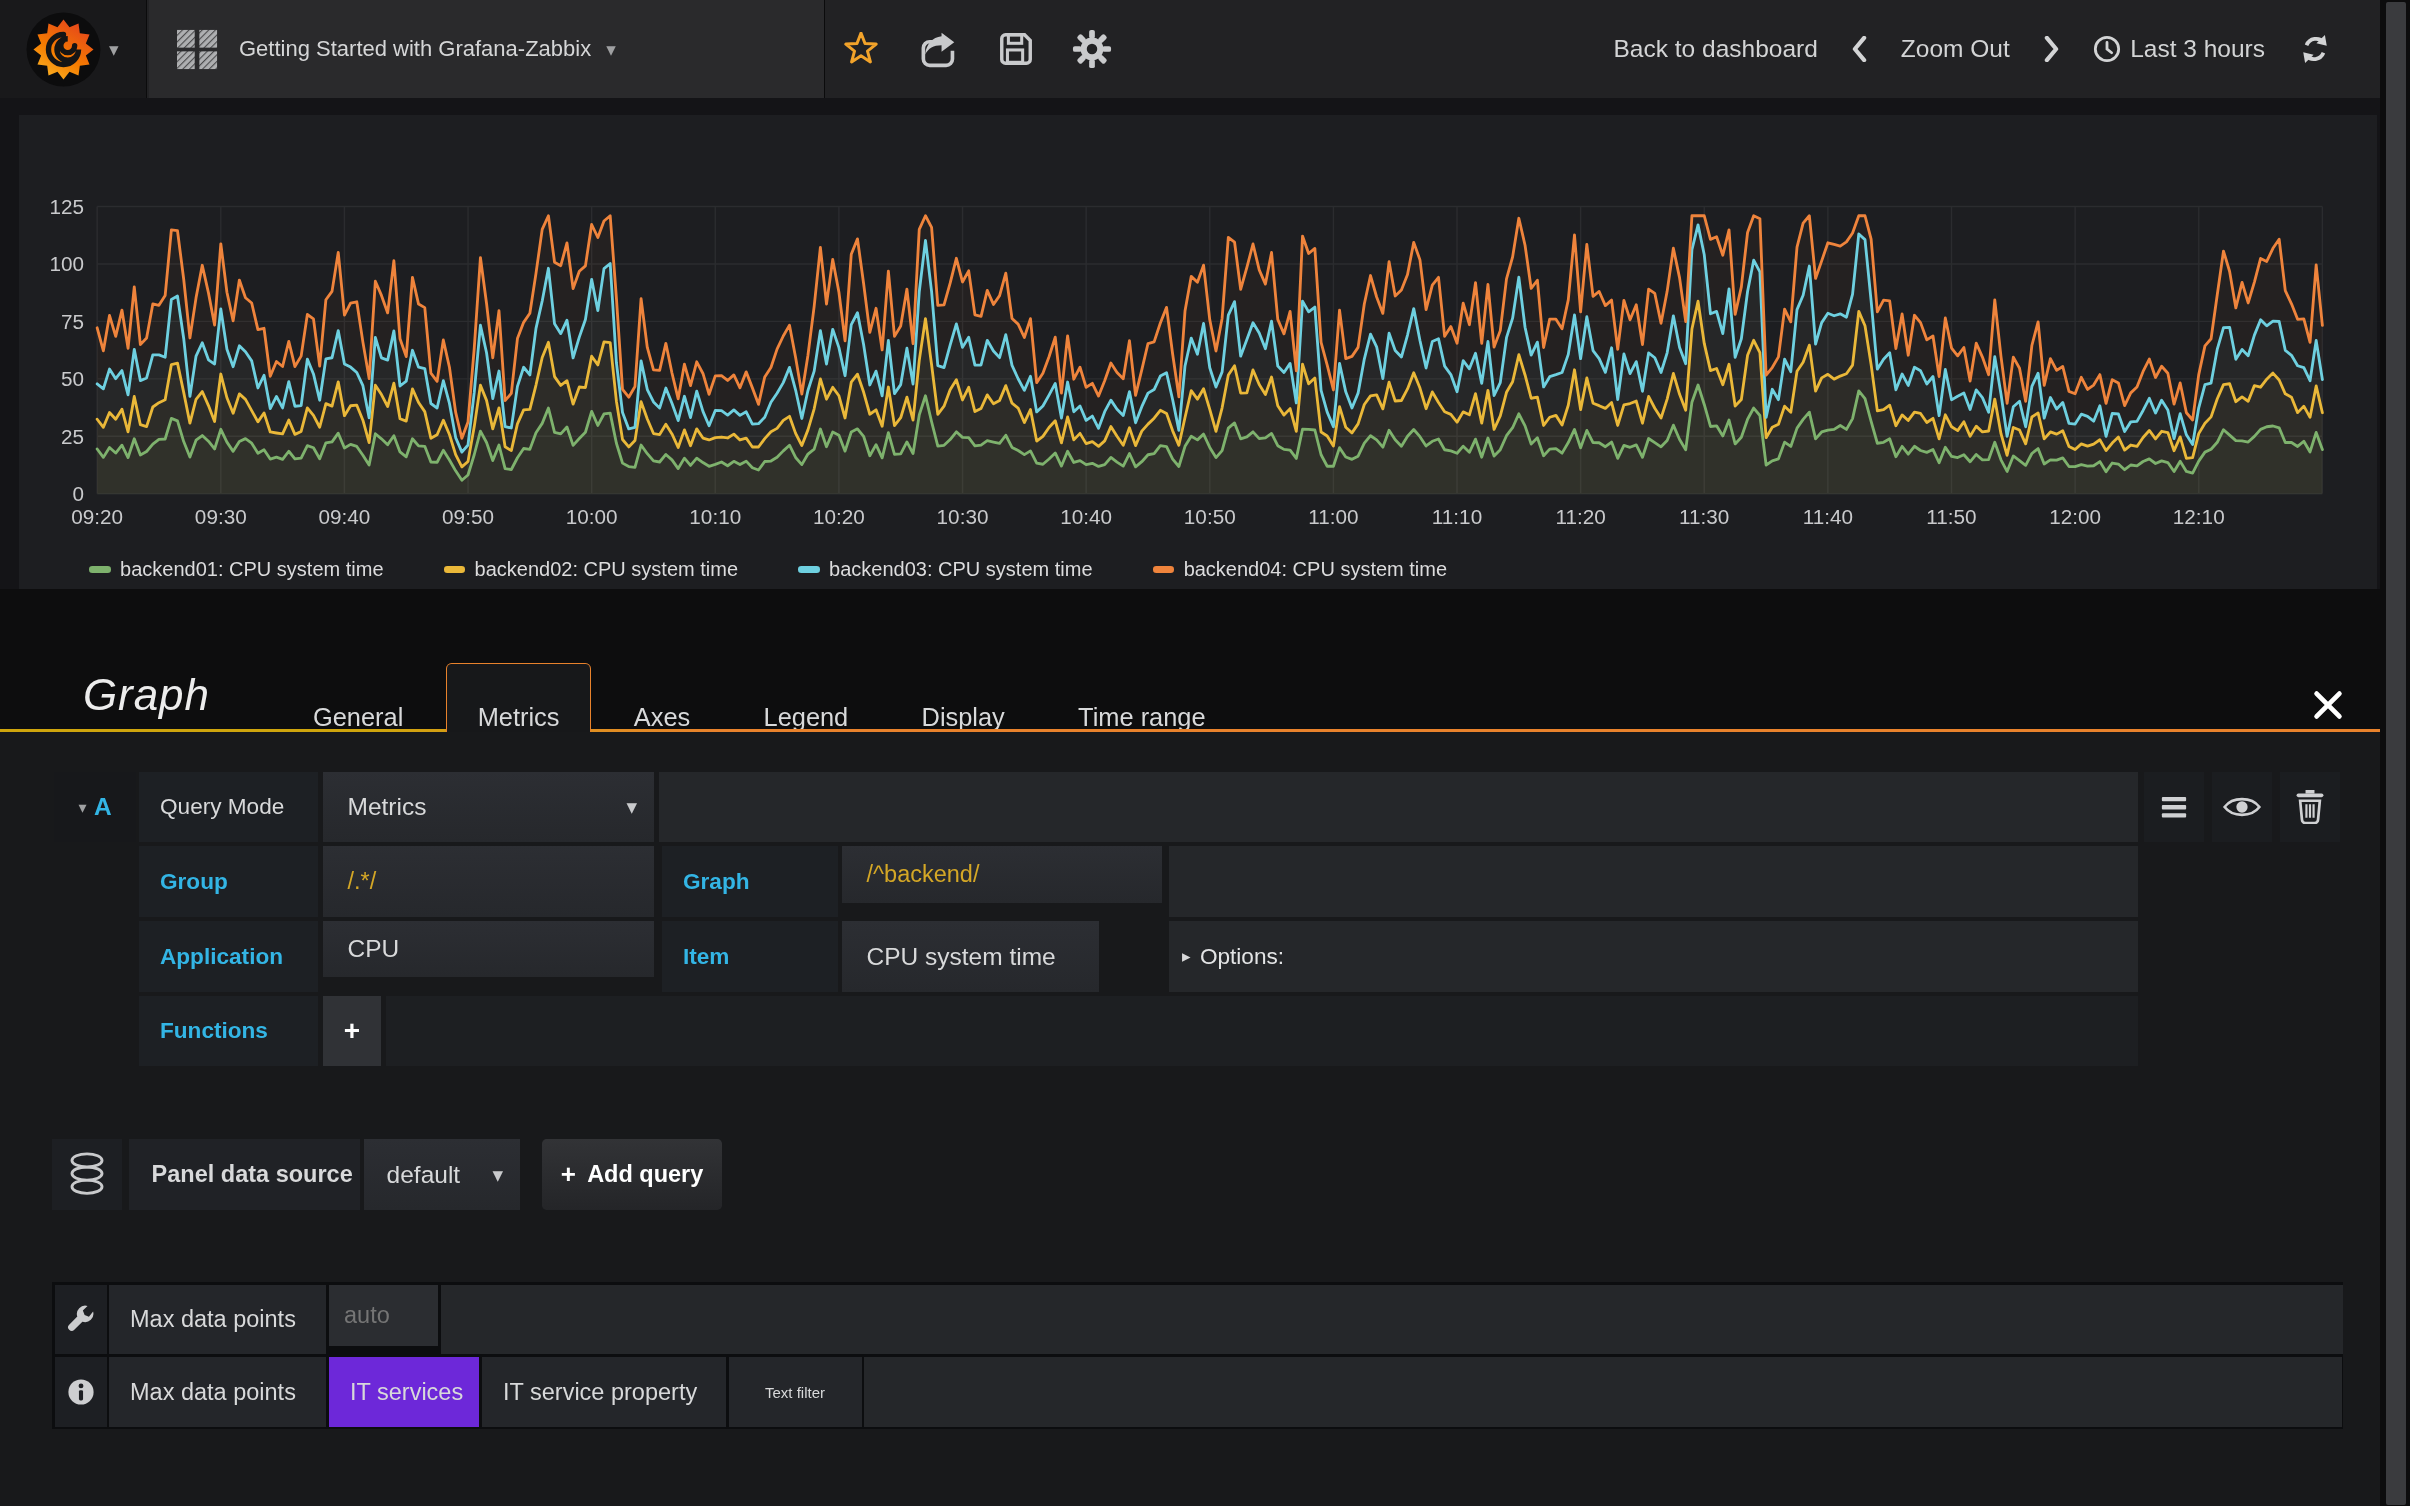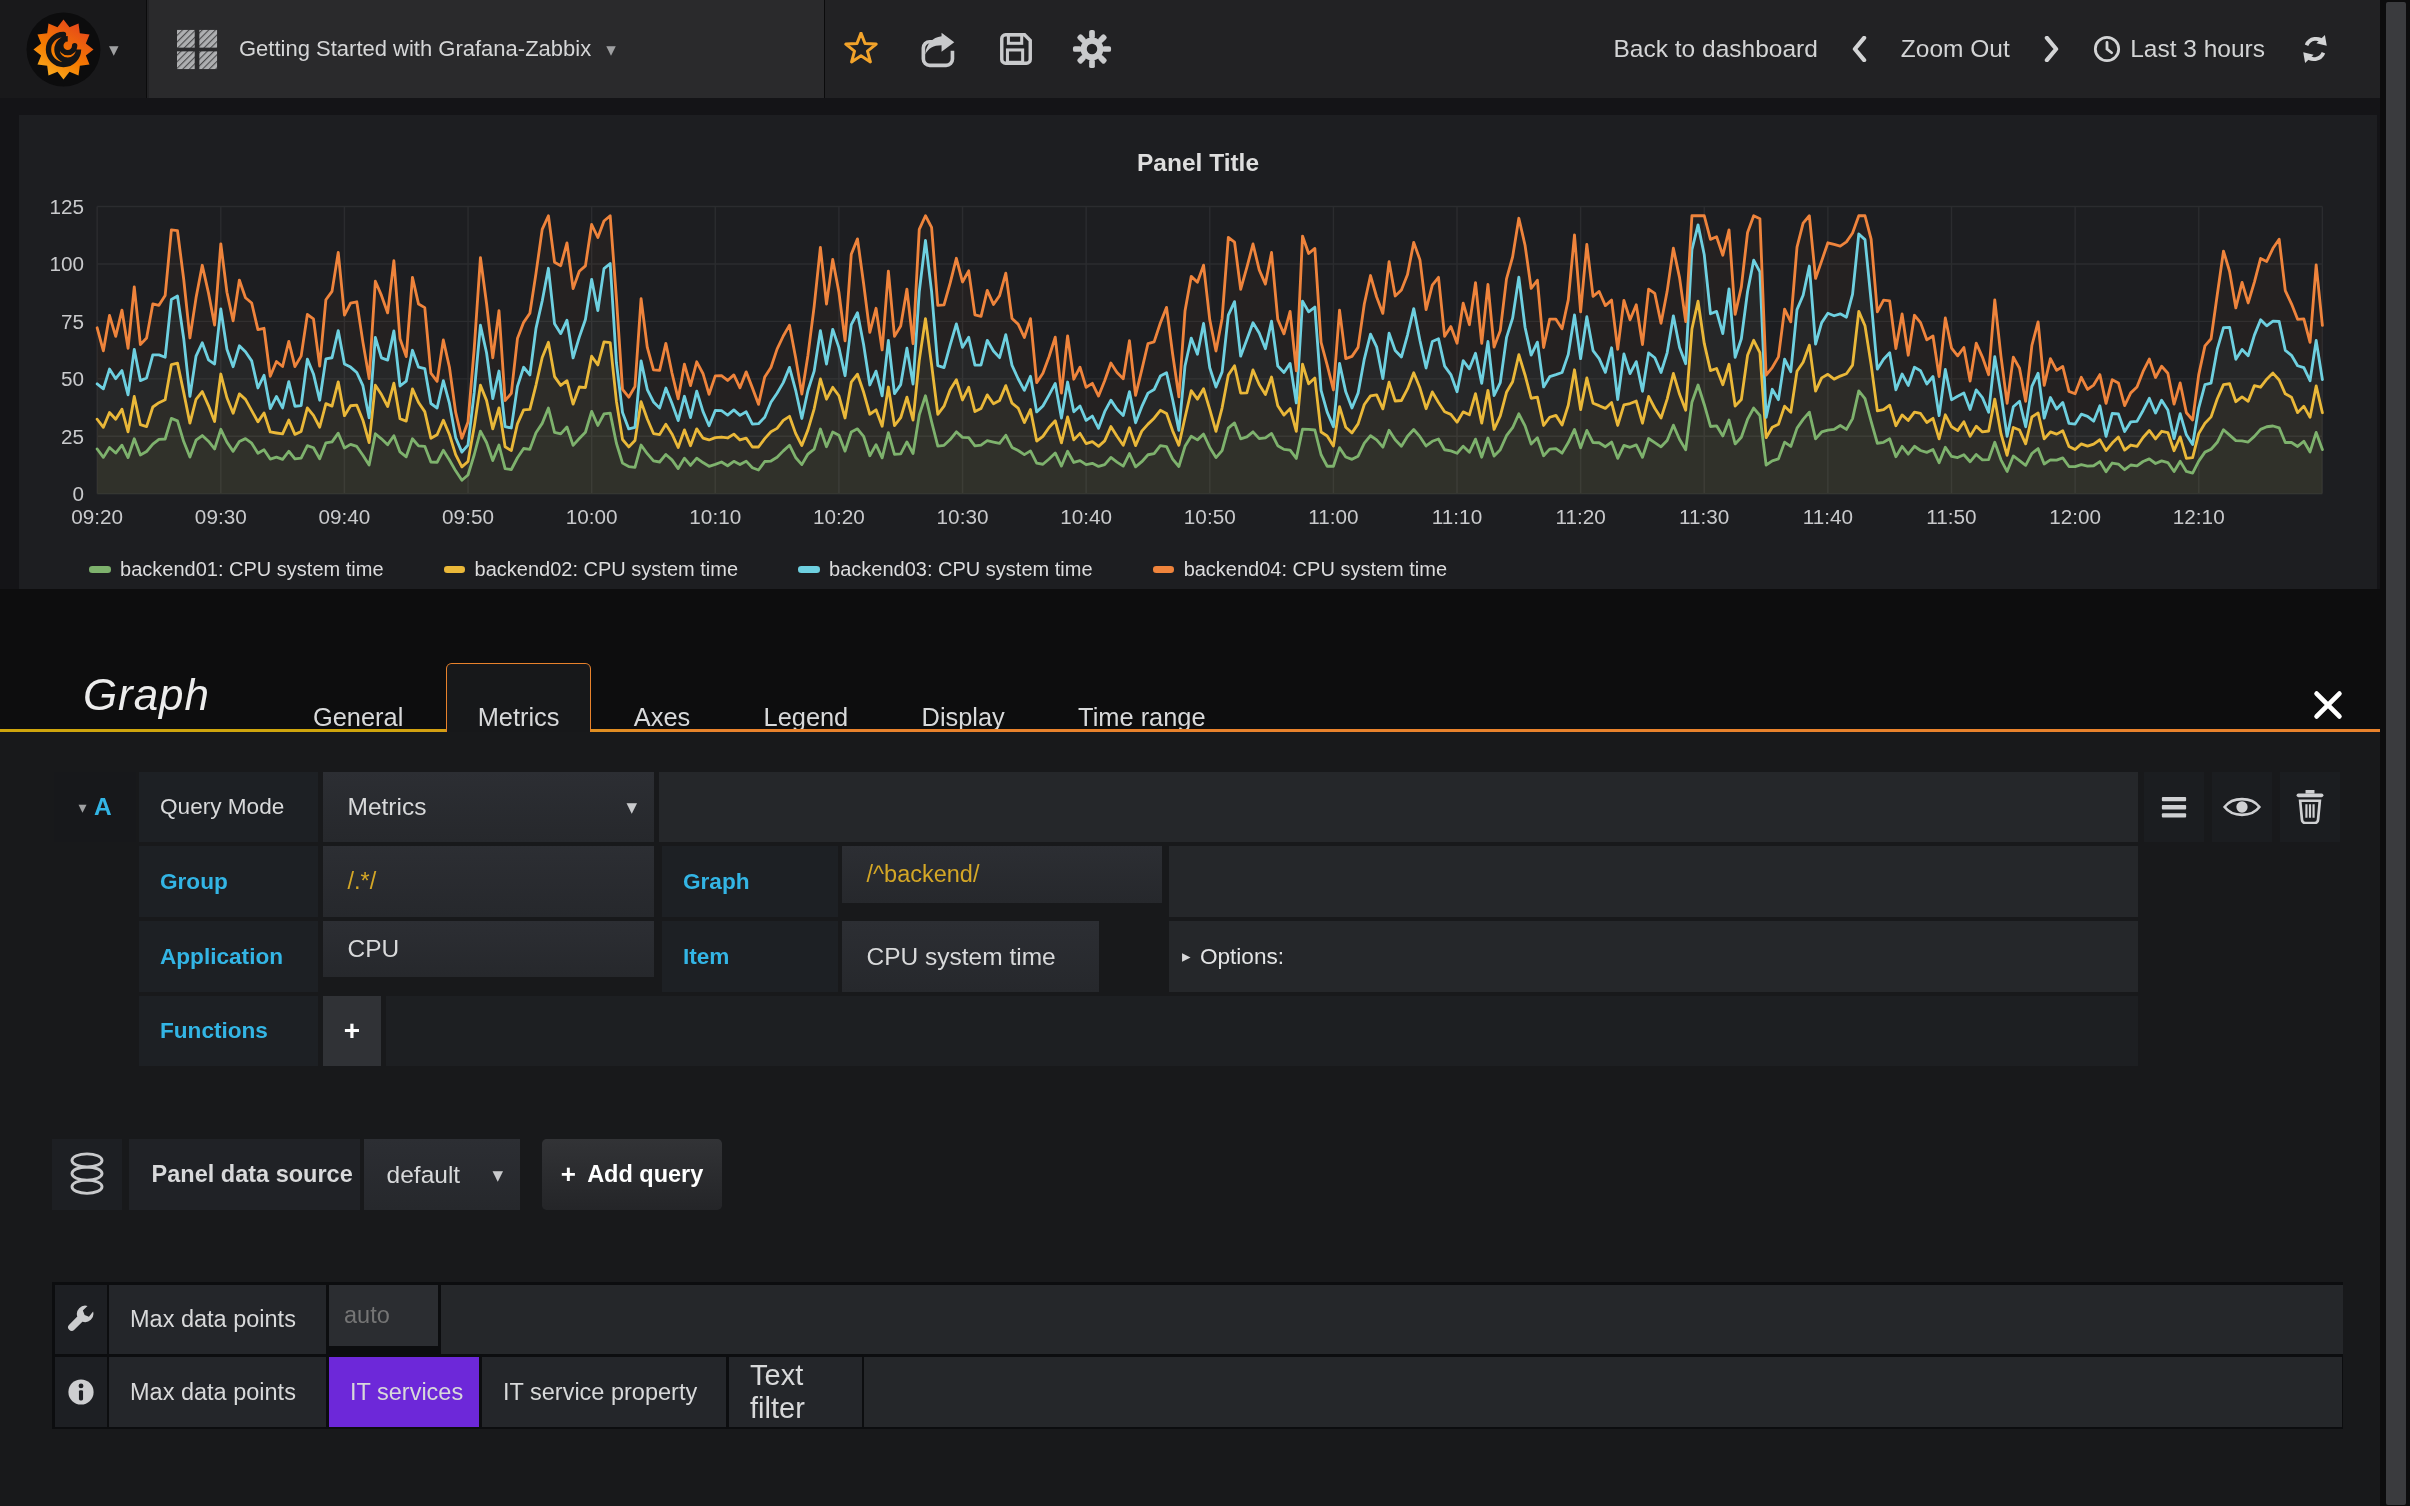--- a/index.html
+++ b/index.html
@@ -126,21 +126,20 @@
     <svg width="32" height="32" viewBox="0 0 34 34">
       <path d="M8 13 a11 11 0 0 1 18.5 -3" fill="none" stroke="#d3d4d5" stroke-width="4"></path>
       <polygon points="27.5,2 29.5,13.5 18.5,11" fill="#d3d4d5"></polygon>
       <path d="M26 21 a11 11 0 0 1 -18.5 3" fill="none" stroke="#d3d4d5" stroke-width="4"></path>
       <polygon points="6.5,32 4.5,20.5 15.5,23" fill="#d3d4d5"></polygon>
     </svg>
   </div>
 </div>
 
 <div id="graph-panel">
-  <div id="panel-title">Panel Title</div>
   <svg id="chart-svg" width="2358" height="474" viewBox="0 0 2504 503" style="position:absolute;left:0;top:0">
       <line x1="83" y1="97" x2="83" y2="402" stroke="#2b2c2f" stroke-width="1.5"></line>
       <line x1="214.27777777777777" y1="97" x2="214.27777777777777" y2="402" stroke="#2b2c2f" stroke-width="1.5"></line>
       <line x1="345.55555555555554" y1="97" x2="345.55555555555554" y2="402" stroke="#2b2c2f" stroke-width="1.5"></line>
       <line x1="476.8333333333333" y1="97" x2="476.8333333333333" y2="402" stroke="#2b2c2f" stroke-width="1.5"></line>
       <line x1="608.1111111111111" y1="97" x2="608.1111111111111" y2="402" stroke="#2b2c2f" stroke-width="1.5"></line>
       <line x1="739.3888888888889" y1="97" x2="739.3888888888889" y2="402" stroke="#2b2c2f" stroke-width="1.5"></line>
       <line x1="870.6666666666666" y1="97" x2="870.6666666666666" y2="402" stroke="#2b2c2f" stroke-width="1.5"></line>
       <line x1="1001.9444444444443" y1="97" x2="1001.9444444444443" y2="402" stroke="#2b2c2f" stroke-width="1.5"></line>
       <line x1="1133.2222222222222" y1="97" x2="1133.2222222222222" y2="402" stroke="#2b2c2f" stroke-width="1.5"></line>
@@ -355,20 +354,20 @@
 </div>
 <div class="cell" style="left:109px;top:1357px;width:217px;height:70px;background:#24262a;padding-left:21px;font-size:23.5px">
     <span>Max data points</span>
   </div>
 <div class="cell" style="left:329px;top:1357px;width:150px;height:70px;background:#6d28d9;padding-left:21px;font-size:23.5px">
     <span>IT services</span>
   </div>
 <div class="cell" style="left:482px;top:1357px;width:244px;height:70px;background:#24262a;padding-left:21px;font-size:23.5px">
     <span>IT service property</span>
   </div>
-<div class="cell" style="left:729px;top:1357px;width:133px;height:70px;background:#24262a;padding-left:21px;font-size:29px">
+<div class="cell" style="left:729px;top:1357px;width:133px;height:70px;background:#24262a;padding-left:36px;font-size:15px">
     <span>Text filter</span>
   </div>
 <div class="cell filler" style="left:864px;top:1357px;width:1478px;height:70px"></div>
 
 <div id="scroll-strip"></div>
 <div id="scroll-thumb"></div>
 
 
 </body></html>

